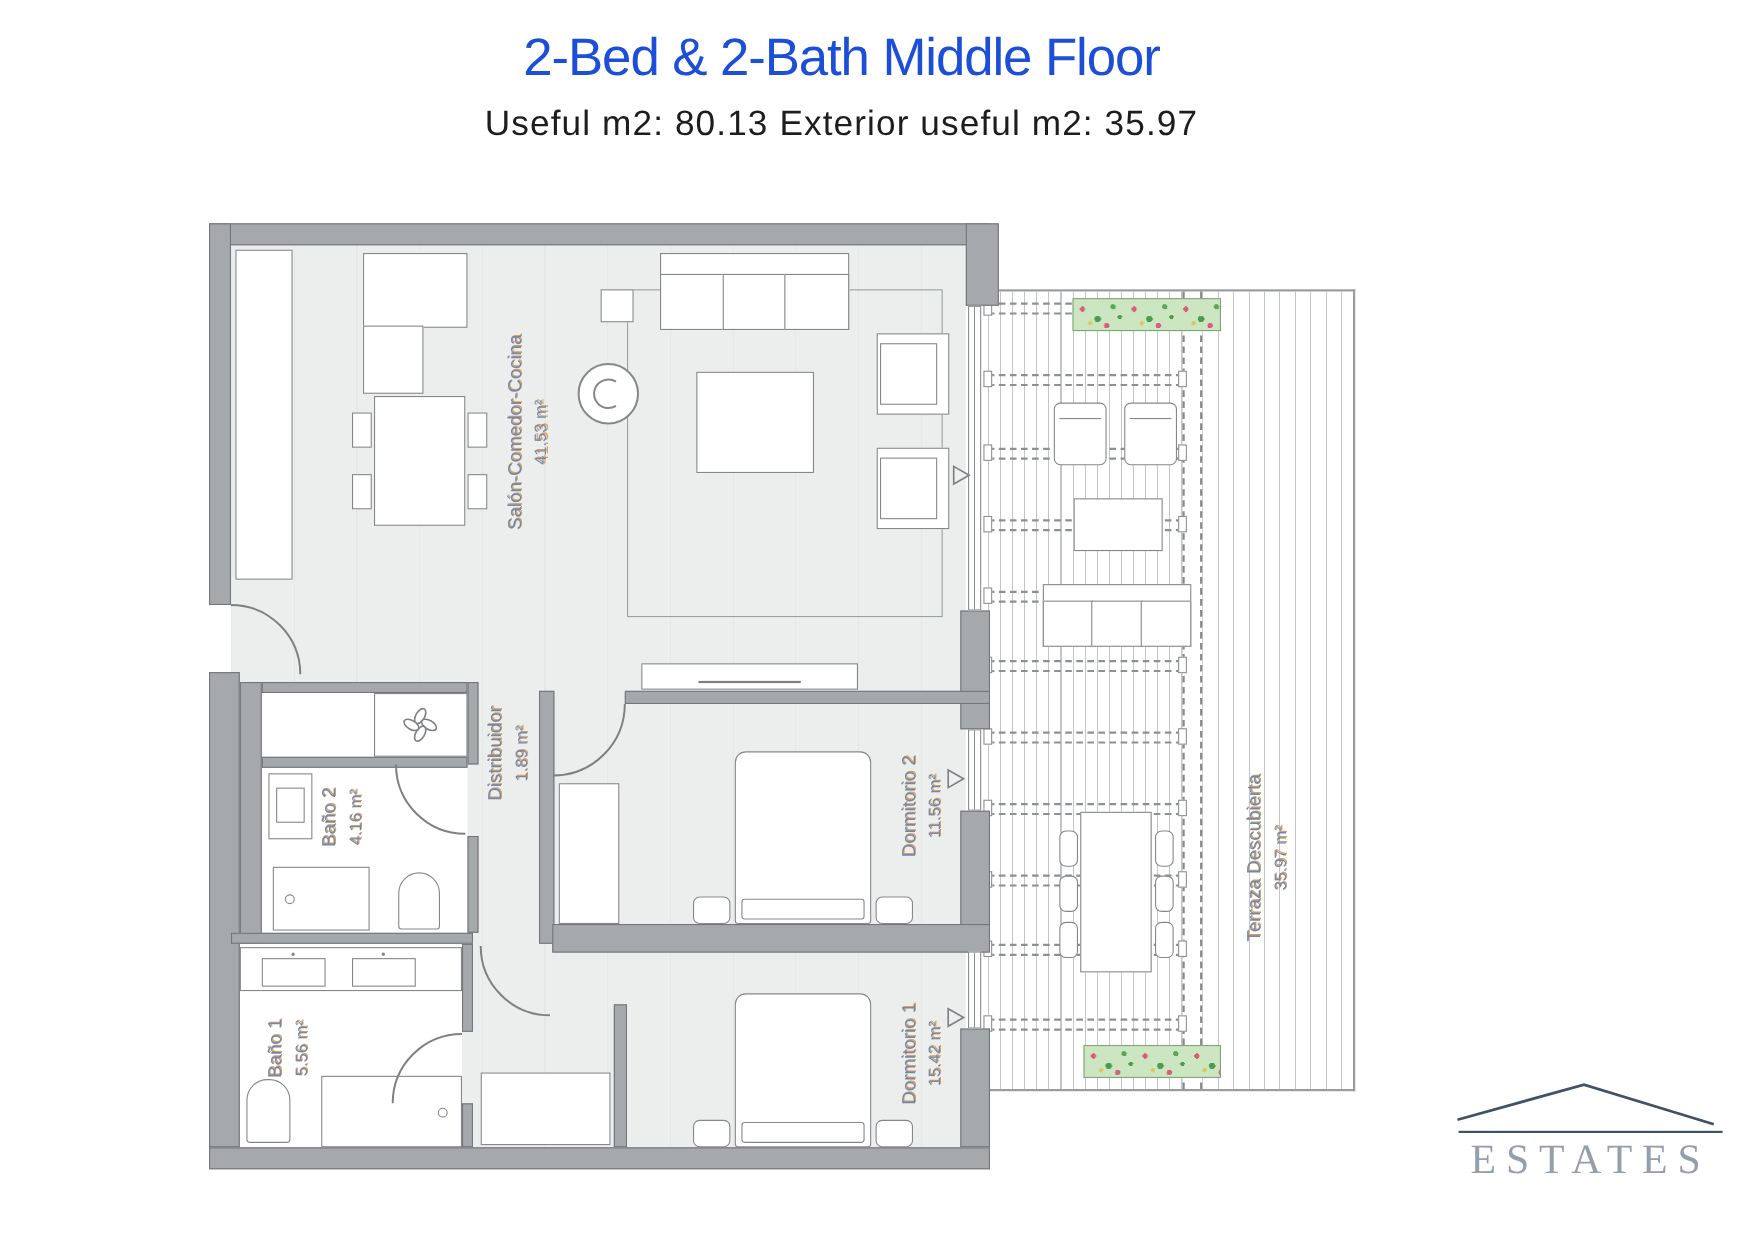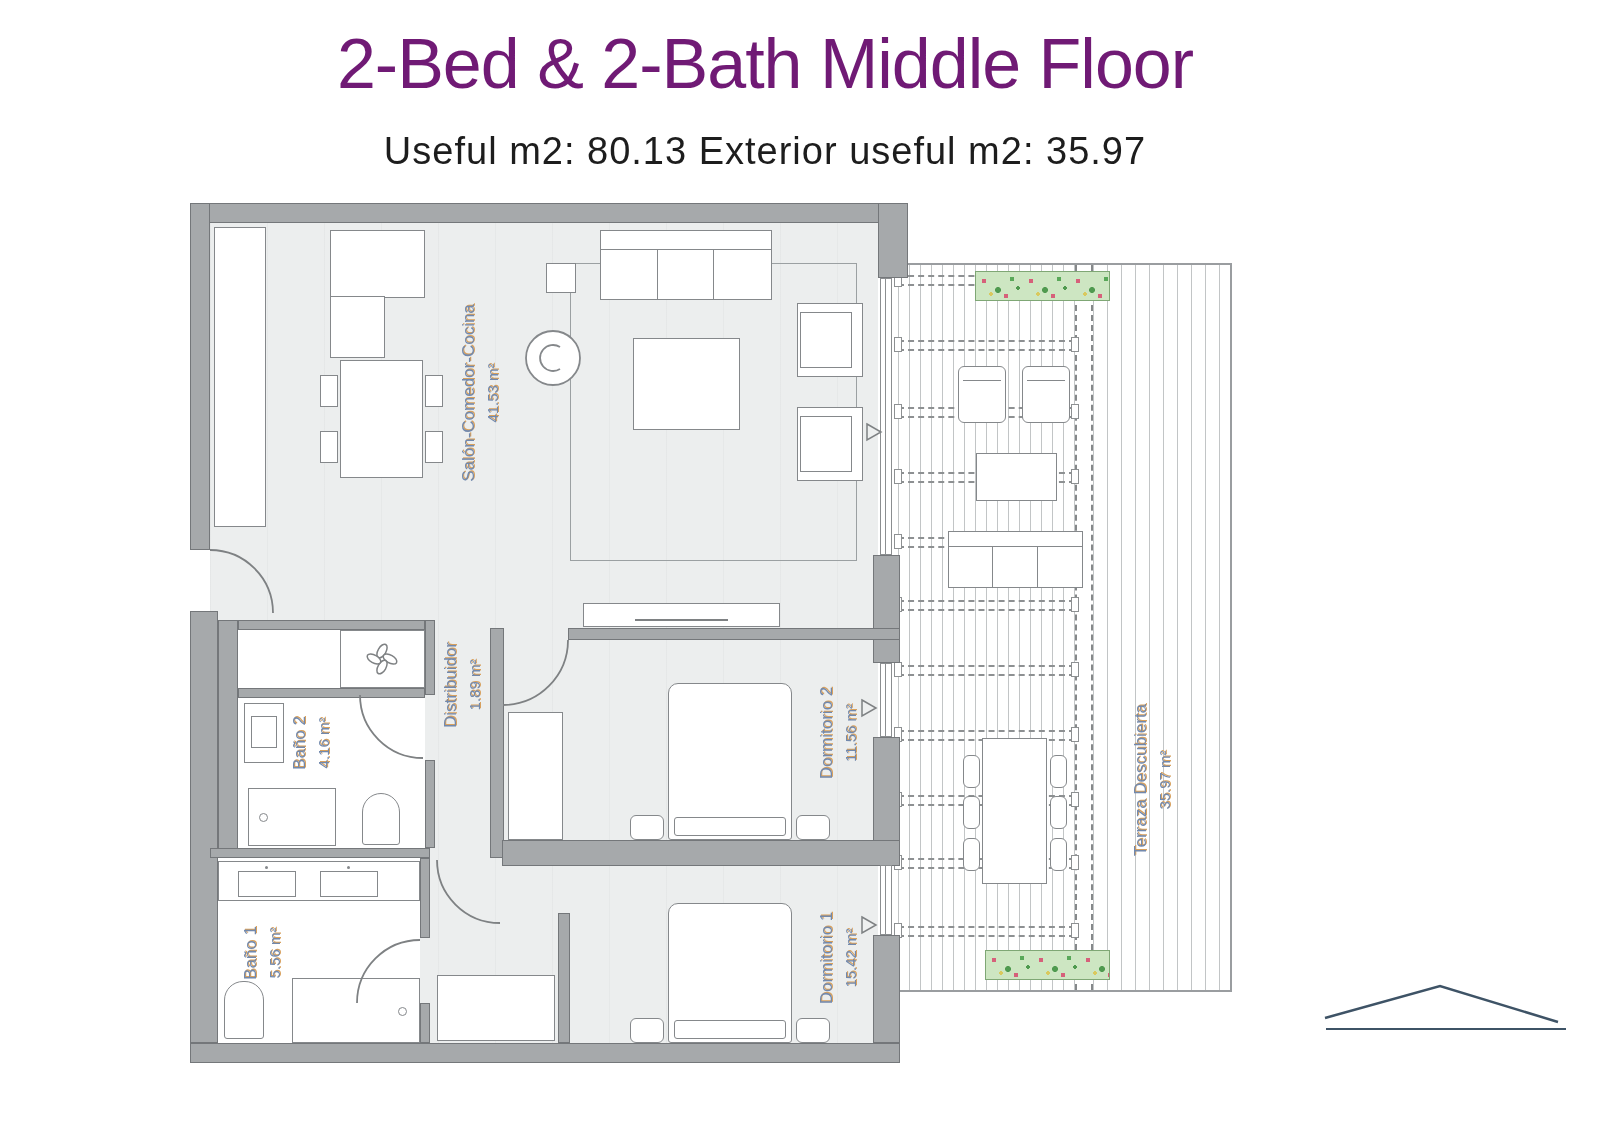--- a/index.html
+++ b/index.html
@@ -1,21 +1,21 @@
 <!DOCTYPE html>
 <html style="--wall: #a6a9ab; --label: #7289ad; --label-shadow: #d8a15e; --planter: #cde6c2; --deck-line: #c2c5c6;"><head>
 <meta charset="utf-8">
 <style>
   html,body{margin:0;padding:0;background:#fff;}
   #page{position:relative;width:1600px;height:1131px;background:#fff;overflow:hidden;
         font-family:"Liberation Sans",sans-serif;}
   
   #hdr{position:absolute;top:28px;left:0;width:1530px;text-align:center;}
-  #title{font-size:70px;font-weight:400;letter-spacing:-1px;color:#701a75;line-height:1.05;}
-  #subtitle{font-size:38px;font-weight:400;letter-spacing:1px;color:#1d1d1d;margin-top:28px;}
+  #title{font-size:48px;font-weight:400;letter-spacing:-1px;color:#1d4ed8;line-height:1.05;}
+  #subtitle{font-size:32px;font-weight:400;letter-spacing:1px;color:#1d1d1d;margin-top:16px;}
   
   #plan{position:absolute;left:190px;top:203px;width:1042px;height:860px;}
   .abs{position:absolute;}
   .interior{background:#eceeee;
     background-image:repeating-linear-gradient(90deg,rgba(110,115,118,.05) 0 1px,transparent 1px 57px);}
   .white{background:#fff;}
   .wall{position:absolute;background:var(--wall,#a6a9ab);border:1px solid #74777a;box-sizing:border-box;}
   .window{position:absolute;background:#fff;border:1.5px solid #8b8e90;box-sizing:border-box;
     background-image:linear-gradient(90deg,transparent calc(50% - 1px),#8b8e90 calc(50% - 1px),#8b8e90 calc(50% + 0px),transparent calc(50% + 0px));}
   .furn{position:absolute;background:#fff;border:1.5px solid #85888b;box-sizing:border-box;}
@@ -258,15 +258,16 @@
       <div>Terraza Descubierta</div>
       <div class="area">35.97 m²</div>
     </div>
   </div>
 
   <div id="logo">
     <svg width="248" height="52" viewBox="0 0 248 52" style="position:relative;display:block;">
       <polyline points="3,45 118,13 236,49" fill="none" stroke="#3e5366" stroke-width="2.5"></polyline>
     </svg>
     <div class="rule"></div>
+    <div class="type">ESTATES</div>
   </div>
 
 </div>
 
 </body></html>

